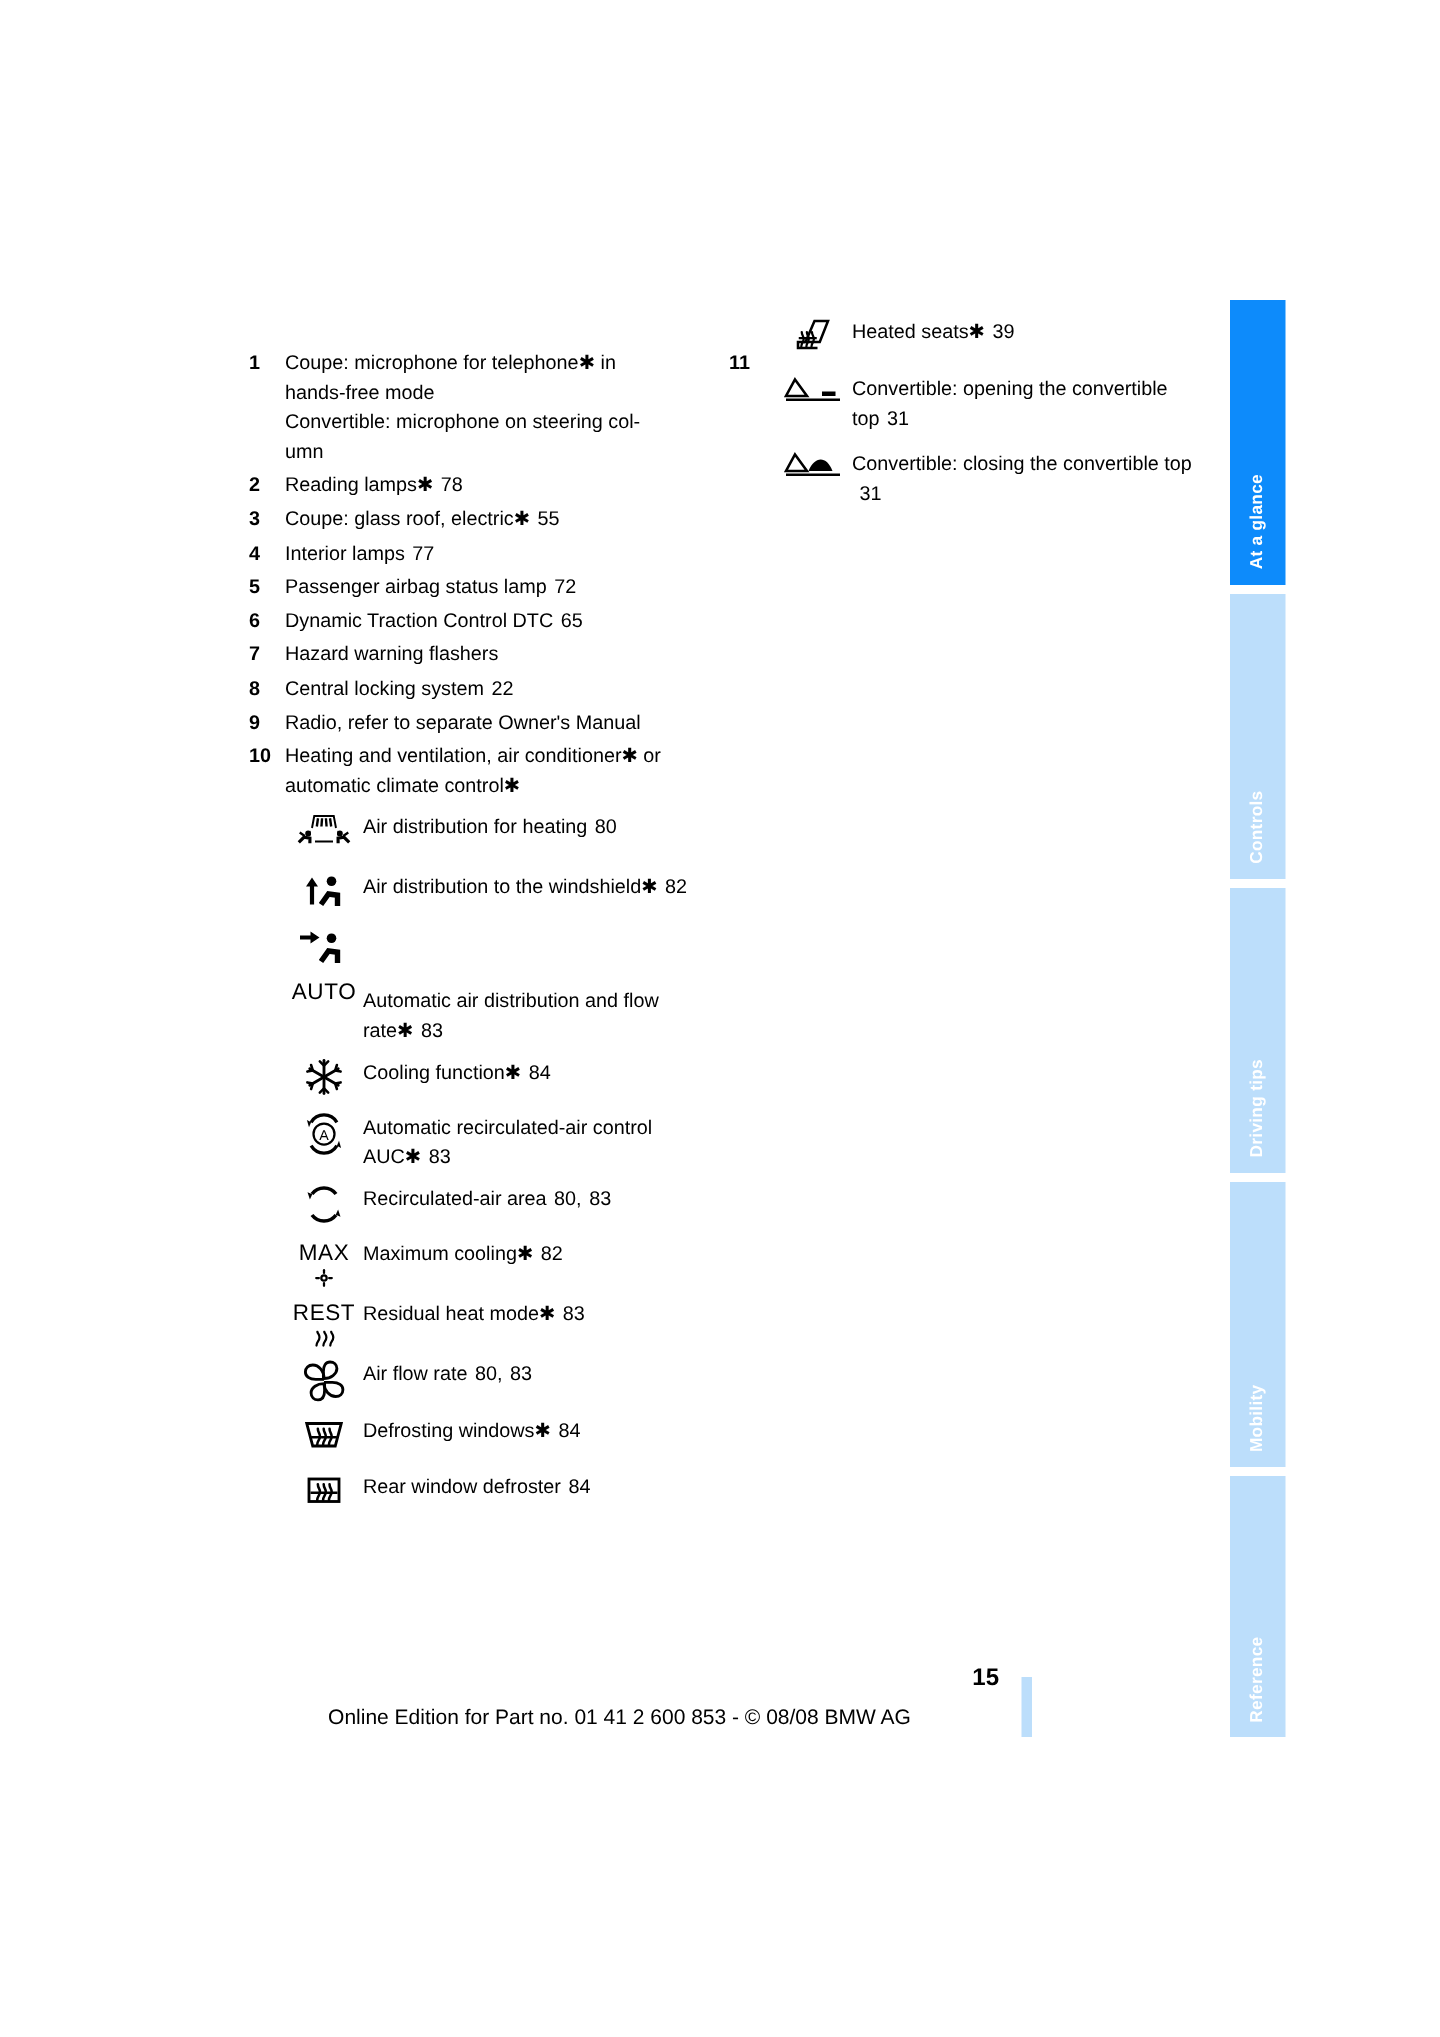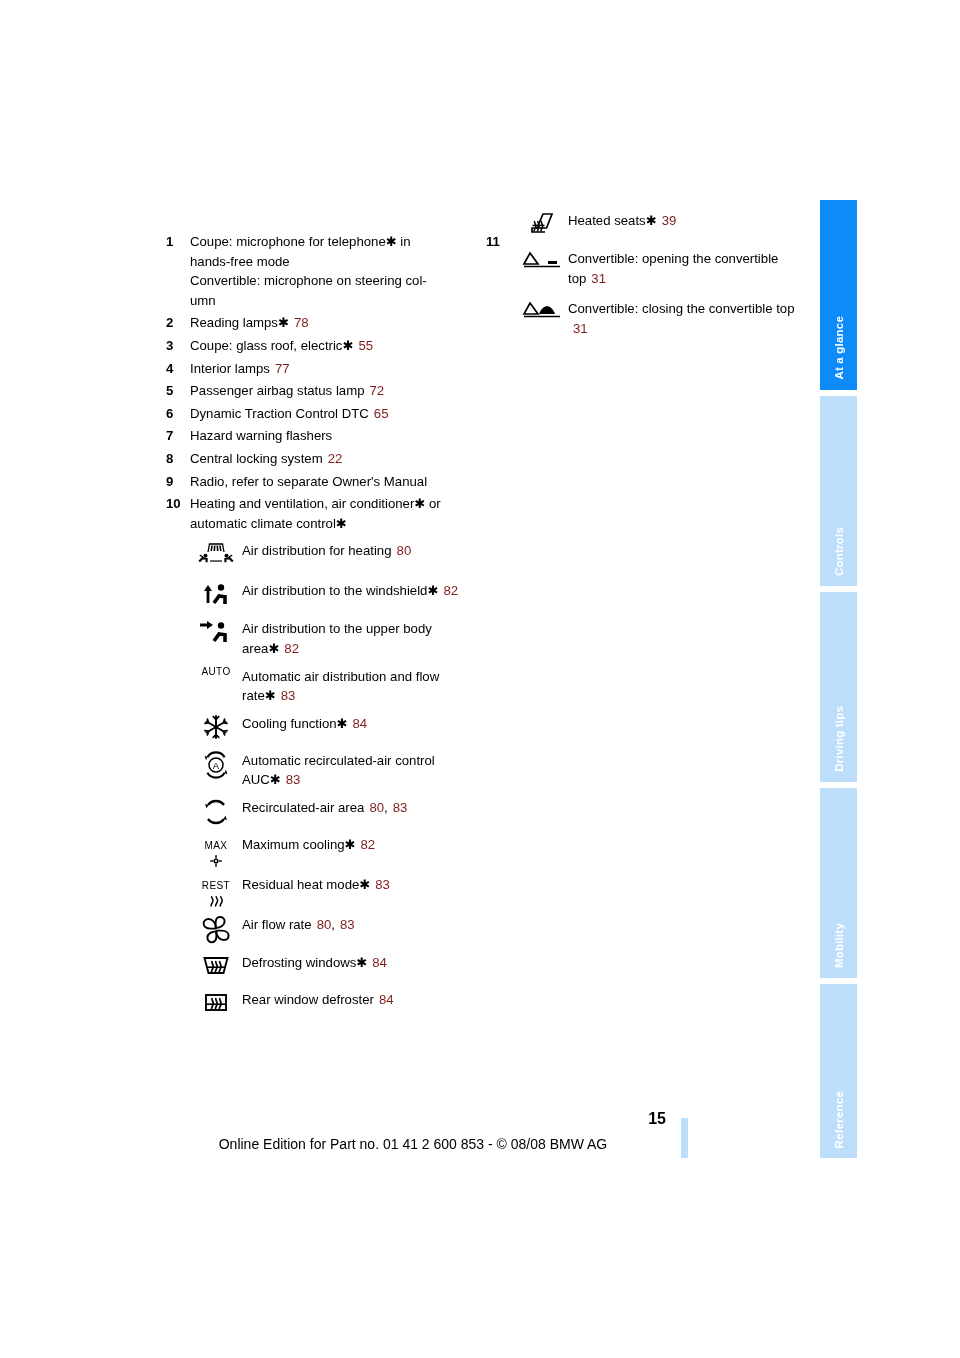--- a/index.html
+++ b/index.html
@@ -75,21 +75,21 @@
   .num-row .idx {
     position: absolute;
     left: 0;
     top: 0;
     font-weight: bold;
     font-size: 13.2px;
   }
   .num-row .body { display: block; }
 
   .lnk {
-    color: #7f1d1d;
+    color: #000000;
     white-space: nowrap;
   }
   .star {
     font-size: 13px;
     vertical-align: baseline;
     letter-spacing: 0;
   }
   .gap { display: inline-block; width: 5px; }
 
   
@@ -110,21 +110,21 @@
     align-items: center;
     justify-content: center;
     padding-top: 1px;
   }
   .icon-text {
     flex: 1 1 auto;
     padding-top: 1px;
   }
   .txticon {
     font-family: "Liberation Sans", sans-serif;
-    font-size: 10px;
+    font-size: 15px;
     letter-spacing: 0.4px;
     text-align: center;
     line-height: 10px;
   }
 
   
   #col-right .num-row { padding-left: 30px; }
   #col-right .icon-list { margin-top: 0; padding-left: 30px; }
 
   
@@ -266,21 +266,20 @@
       </div>
 
       <div class="icon-row">
         <div class="icon-cell">
           <svg width="34" height="30" viewBox="0 0 34 30">
             <path d="M14 6 L8 2 L8 4.6 L1 4.6 L1 7.4 L8 7.4 L8 10 Z" fill="#000"></path>
             <circle cx="22" cy="6.5" r="3.2" fill="#000"></circle>
             <path d="M15 22 L20 15 L26 15.8 L26 23" fill="none" stroke="#000" stroke-width="3.6" stroke-linejoin="miter"></path>
           </svg>
         </div>
-        <div class="icon-text"><span>Air distribution to the upper body area<span class="star">✱</span></span><span class="gap"></span><span class="lnk">82</span></div>
       </div>
 
 
       <div class="icon-row">
         <div class="icon-cell">
           <span class="txticon">AUTO</span>
         </div>
         <div class="icon-text"><span>Automatic air distribution and flow rate<span class="star">✱</span></span><span class="gap"></span><span class="lnk">83</span></div>
       </div>
 

